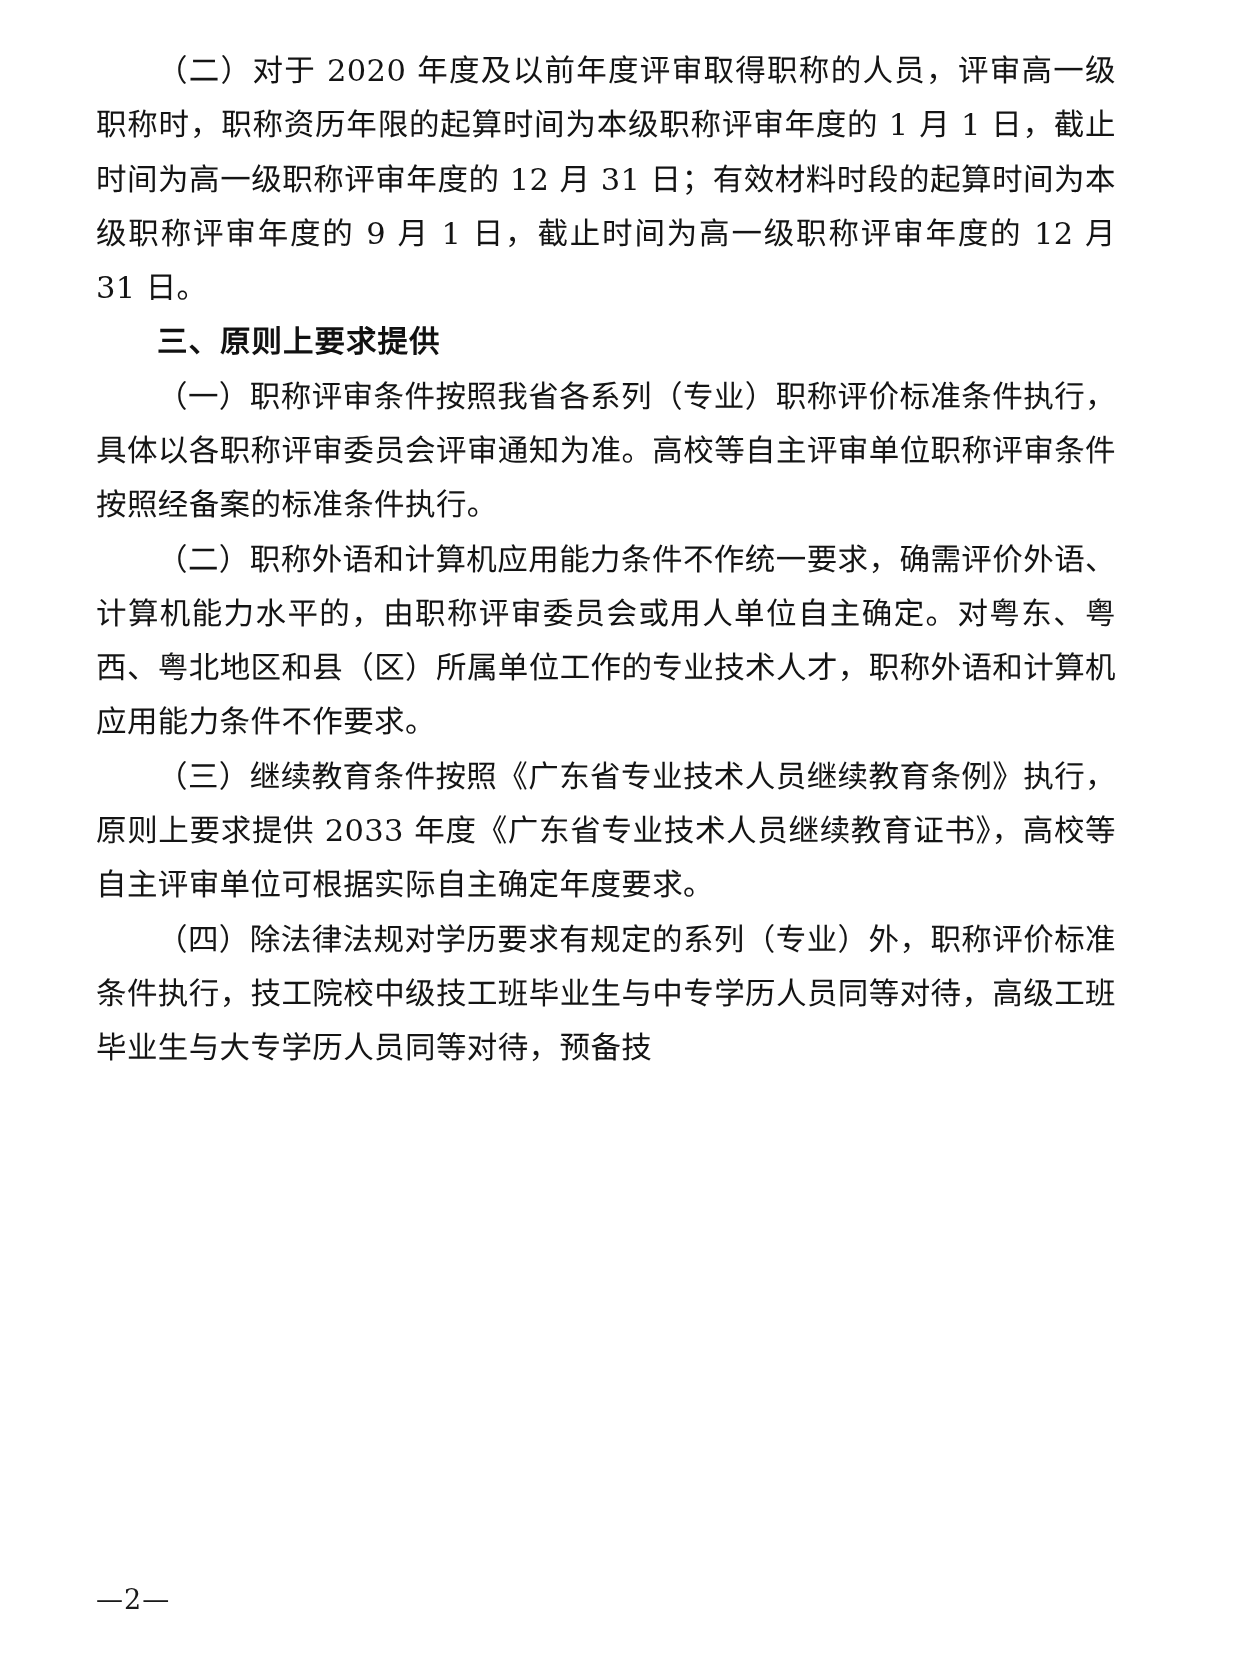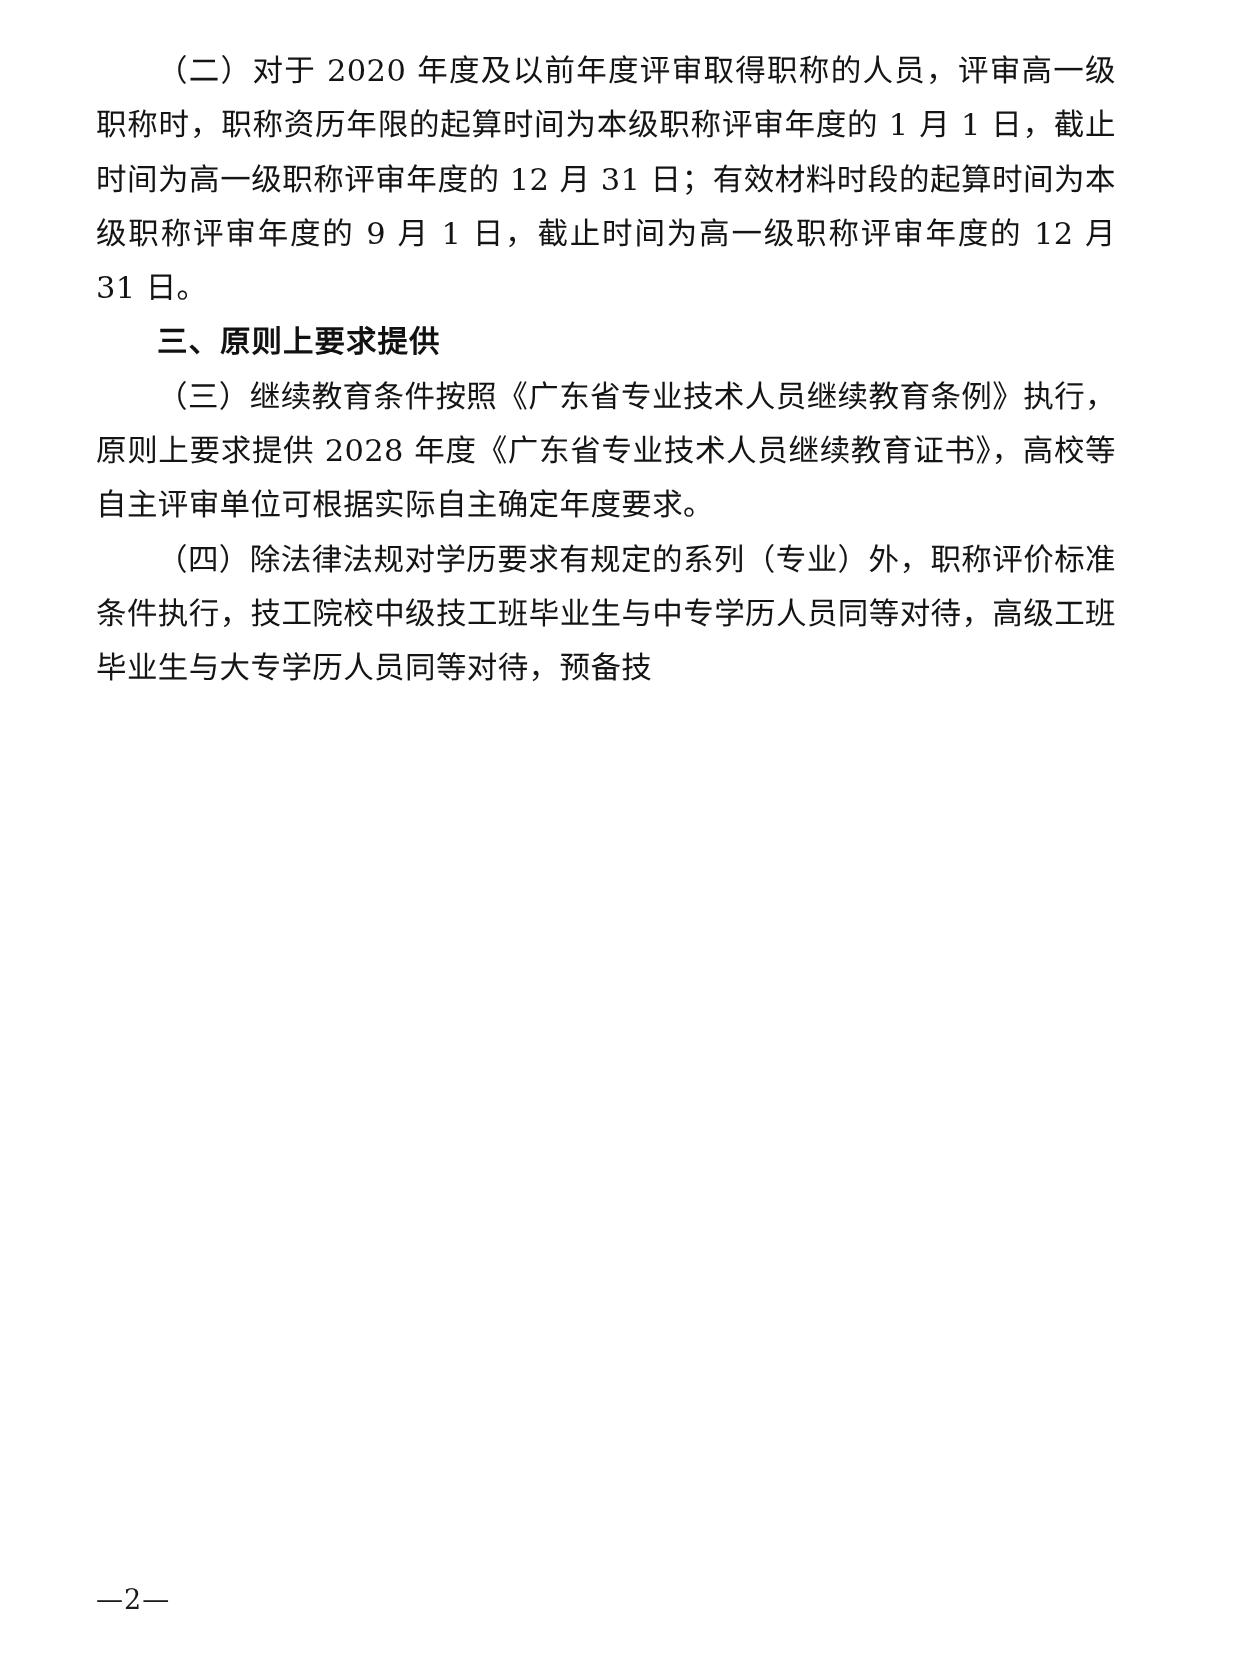--- a/index.html
+++ b/index.html
@@ -71,23 +71,25 @@
 <body>
 
 <div class="page">
   <div class="doc-body">
 
     <p class="para indent">（二）对于 2020 年度及以前年度评审取得职称的人员，评审高一级职称时，职称资历年限的起算时间为本级职称评审年度的 1 月 1 日，截止时间为高一级职称评审年度的 12 月 31 日；有效材料时段的起算时间为本级职称评审年度的 9 月 1 日，截止时间为高一级职称评审年度的 12 月 31 日。</p>
 
 
     <h2 class="heading">三、原则上要求提供</h2>
 
+    <p class="para indent">（一）职称评审条件按照我省各系列（专业）职称评价标准条件执行，具体以各职称评审委员会评审通知为准。高校等自主评审单位职称评审条件按照经备案的标准条件执行。</p>
 
+    <p class="para indent">（二）职称外语和计算机应用能力条件不作统一要求，确需评价外语、计算机能力水平的，由职称评审委员会或用人单位自主确定。对粤东、粤西、粤北地区和县（区）所属单位工作的专业技术人才，职称外语和计算机应用能力条件不作要求。</p>
 
-    <p class="para indent">（三）继续教育条件按照《广东省专业技术人员继续教育条例》执行，原则上要求提供 2028 年度《广东省专业技术人员继续教育证书》，高校等自主评审单位可根据实际自主确定年度要求。</p>
+    <p class="para indent">（三）继续教育条件按照《广东省专业技术人员继续教育条例》执行，原则上要求提供 2033 年度《广东省专业技术人员继续教育证书》，高校等自主评审单位可根据实际自主确定年度要求。</p>
 
     <p class="para indent">（四）除法律法规对学历要求有规定的系列（专业）外，职称评价标准条件执行，技工院校中级技工班毕业生与中专学历人员同等对待，高级工班毕业生与大专学历人员同等对待，预备技</p>
 
   </div>
 
   <div class="footer">
     <span class="page-number">—2—</span>
   </div>
 </div>
 

